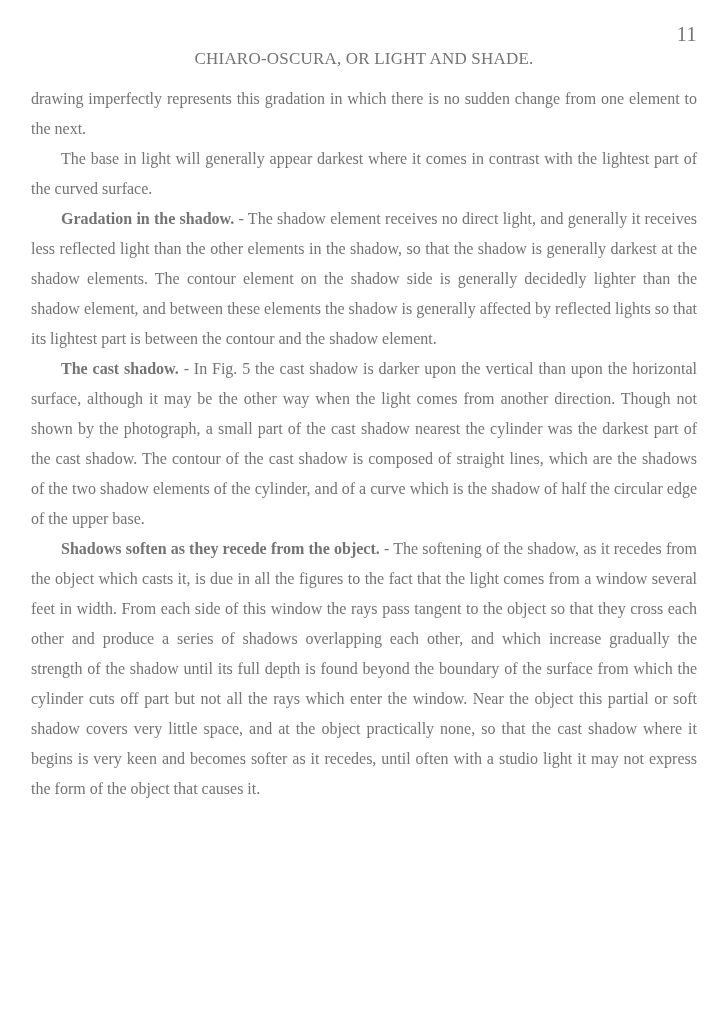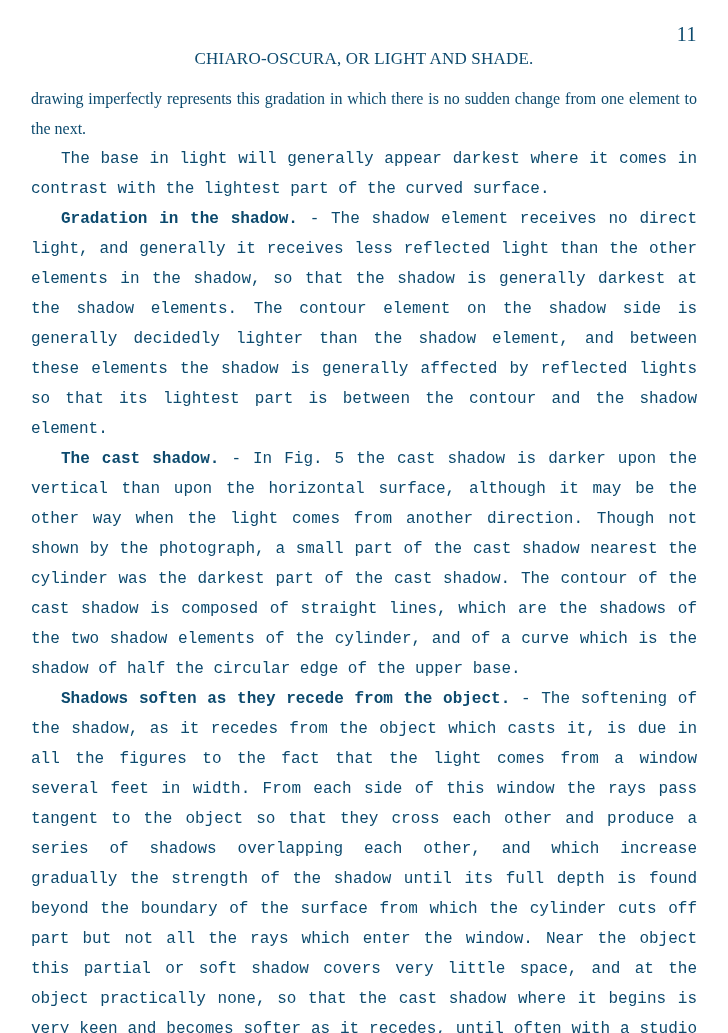--- a/index.html
+++ b/index.html
@@ -5,21 +5,21 @@
   html, body {
     margin: 0;
     padding: 0;
     background: #ffffff;
   }
   .page {
     position: relative;
     width: 728px;
     height: 1033px;
     background: #ffffff;
-    color: #0c4a6e;
+    color: #737373;
     font-family: "Liberation Serif", serif;
     overflow: hidden;
   }
   .pagenum {
     position: absolute;
     top: 24px;
     right: 31px;
     font-size: 20px;
     line-height: 1;
     letter-spacing: 0.5px;
@@ -42,21 +42,20 @@
   }
   .body-text p {
     margin: 0;
     font-size: 16px;
     line-height: 30px;
     text-align: justify;
     text-justify: inter-word;
   }
   .body-text p.indent {
     text-indent: 30px;
-    font-family: Liberation Mono, monospace;
   }
   .body-text p b {
     font-weight: bold;
   }
 </style>
 </head>
 <body>
 
 <div class="page">
   <div class="pagenum">11</div>

